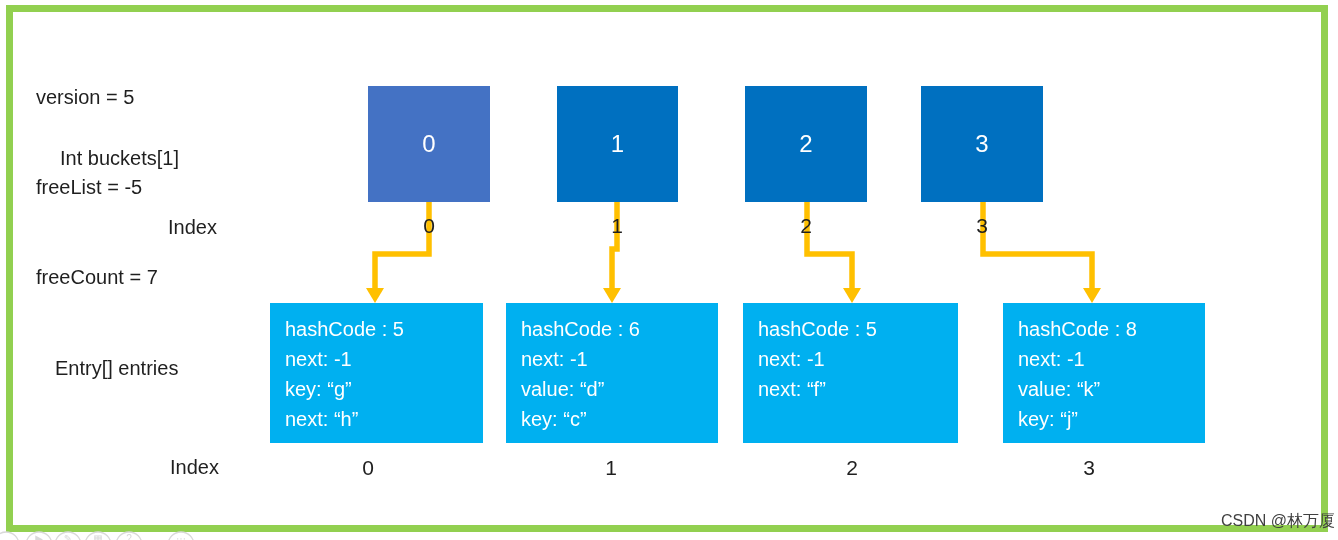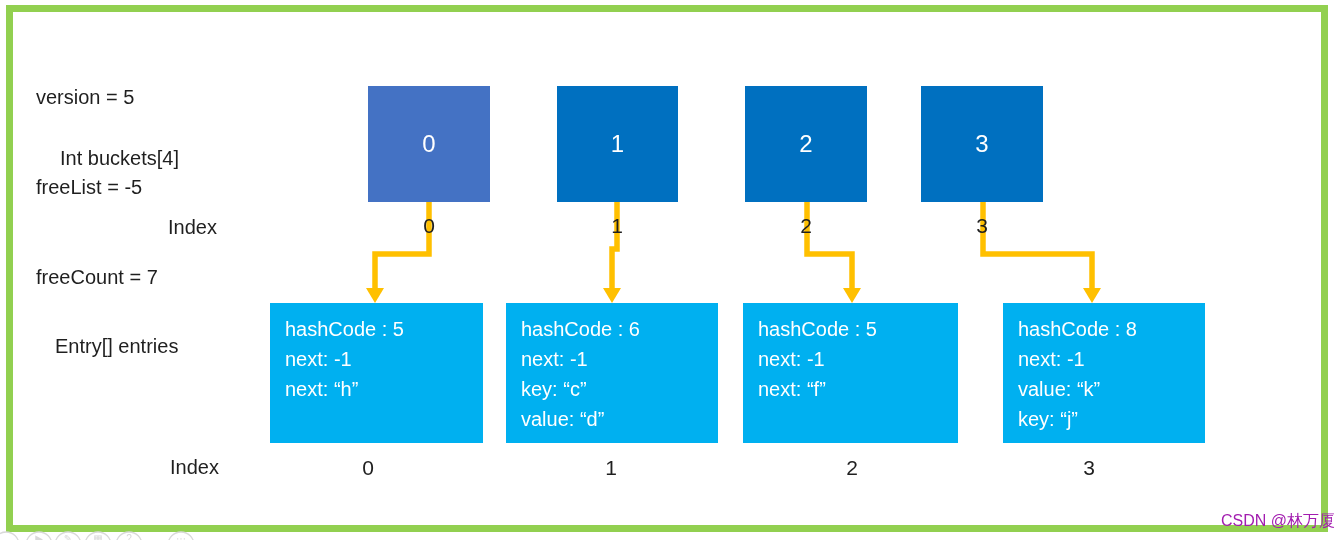--- a/index.html
+++ b/index.html
@@ -8,21 +8,21 @@
     font-family:"Liberation Sans",sans-serif;color:#1f1f1f;text-decoration:underline;
   }
   .frame{
     position:absolute;left:6px;top:5px;width:1322px;height:527px;
     border:7px solid var(--frame-green,#92D050);box-sizing:border-box;
   }
   .state{position:absolute;left:36px;top:22px;font-size:20px;line-height:30px;white-space:pre;}
   .lbl{position:absolute;font-size:20px;}
   .buckets-label{left:60px;top:147px;}
   .index-top{left:168px;top:216px;}
-  .entries-label{left:55px;top:335px;}
+  .entries-label{left:55px;top:357px;}
   .index-bottom{left:170px;top:456px;}
   .bucket{
     position:absolute;top:86px;height:116px;display:flex;align-items:center;justify-content:center;
     color:#fff;font-size:24px;background:var(--bucket-blue,#0070C0);
   }
   .b0{left:368px;width:122px;background:var(--bucket-first-blue,#4472C4);}
   .b1{left:557px;width:121px;}
   .b2{left:745px;width:122px;}
   .b3{left:921px;width:122px;}
   .bidx{position:absolute;top:214px;width:44px;text-align:center;font-size:21px;z-index:3;}
@@ -32,37 +32,37 @@
     position:absolute;top:303px;height:140px;box-sizing:border-box;
     background:var(--entry-cyan,#00B0F0);color:#fff;font-size:20px;line-height:30px;
     padding:11px 6px 15px 15px;
   }
   .e0{left:270px;width:213px;}
   .e1{left:506px;width:212px;}
   .e2{left:743px;width:215px;}
   .e3{left:1003px;width:202px;}
   .eidx{position:absolute;top:456px;width:44px;text-align:center;font-size:21px;}
   .eidx.i0{left:346px;} .eidx.i1{left:589px;} .eidx.i2{left:830px;} .eidx.i3{left:1067px;}
-  .watermark{position:absolute;left:1221px;top:511px;font-size:16px;color:#a21caf;z-index:4;white-space:nowrap;}
+  .watermark{position:absolute;left:1221px;top:511px;font-size:16px;color:#404040;z-index:4;white-space:nowrap;}
   .icons{position:absolute;left:0;top:527px;z-index:4;}
 </style>
 </head>
 <body>
 
 <div class="canvas">
 
   <div class="frame"></div>
 
   <div class="state">
     <div>version = 5</div>
     <div>freeList = -5</div>
     <div>freeCount = 7</div>
   </div>
 
-  <div class="lbl buckets-label">Int buckets[4]</div>
+  <div class="lbl buckets-label">Int buckets[1]</div>
   <div class="lbl index-top">Index</div>
 
   <div class="bucket b0">
     <span>0</span>
   </div>
   <div class="bucket b1">
     <span>1</span>
   </div>
   <div class="bucket b2">
     <span>2</span>
@@ -87,27 +87,28 @@
       <polygon points="366,288 384,288 375,303"></polygon>
       <polygon points="603,288 621,288 612,303"></polygon>
       <polygon points="843,288 861,288 852,303"></polygon>
       <polygon points="1083,288 1101,288 1092,303"></polygon>
     </g>
   </svg>
 
   <div class="entry e0">
     <div>hashCode : 5</div>
     <div>next: -1</div>
+    <div>key: “g”</div>
     <div>next: “h”</div>
   </div>
   <div class="entry e1">
     <div>hashCode : 6</div>
     <div>next: -1</div>
+    <div>value: “d”</div>
     <div>key: “c”</div>
-    <div>value: “d”</div>
   </div>
   <div class="entry e2">
     <div>hashCode : 5</div>
     <div>next: -1</div>
     <div>next: “f”</div>
   </div>
   <div class="entry e3">
     <div>hashCode : 8</div>
     <div>next: -1</div>
     <div>value: “k”</div>

